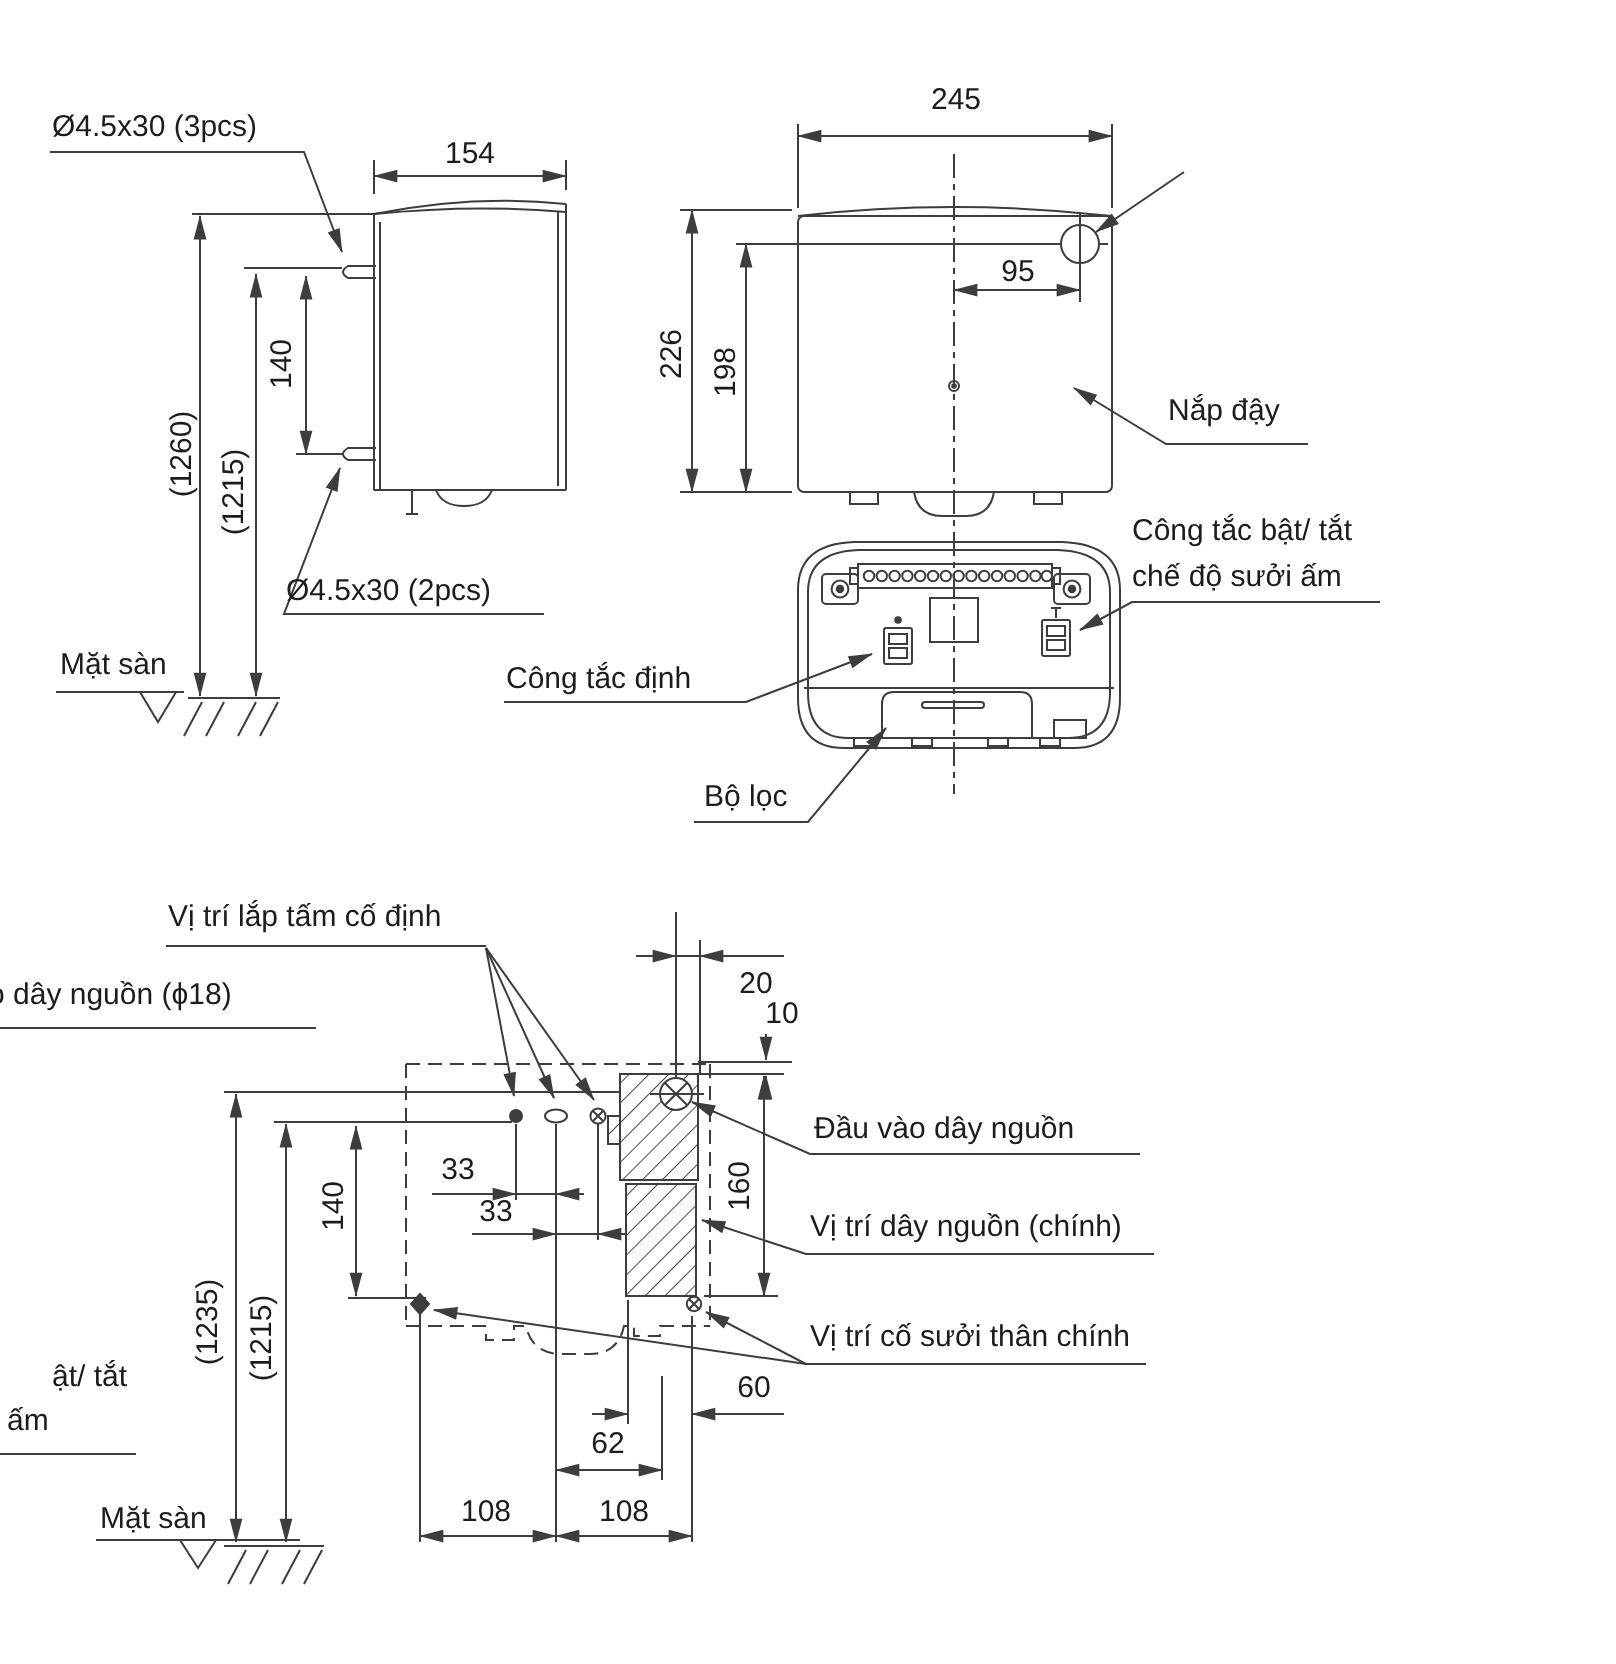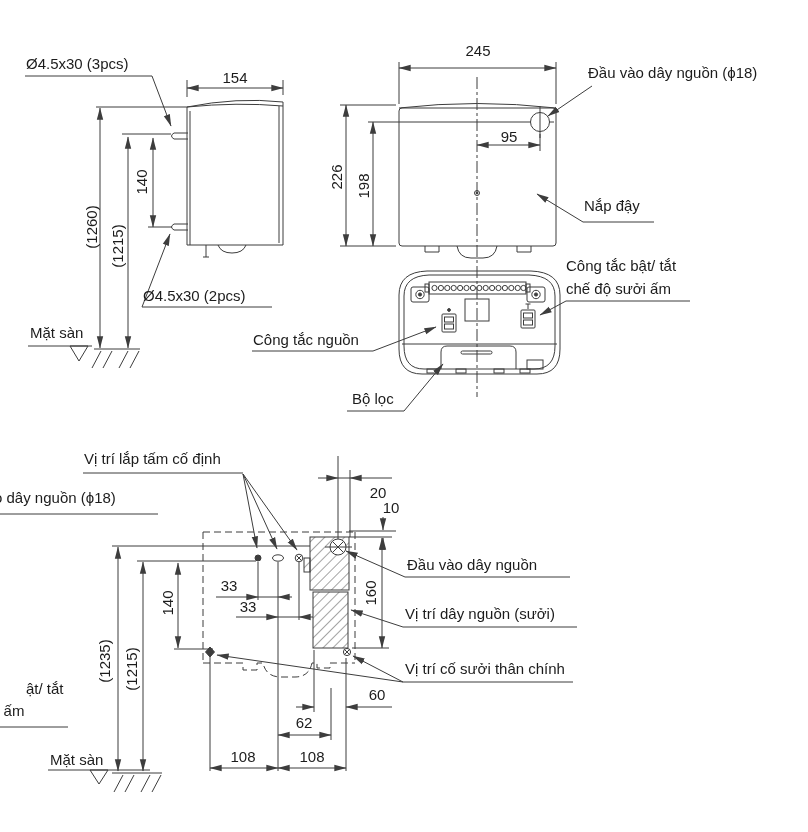--- a/index.html
+++ b/index.html
@@ -222,37 +222,36 @@
 
   <div class="lbl" style="left:26px;top:55px">Ø4.5x30 (3pcs)</div>
   <div class="lbl c" style="left:235px;top:77px">154</div>
   <div class="lbl rot" style="left:141px;top:182px">140</div>
   <div class="lbl rot" style="left:91px;top:227px">(1260)</div>
   <div class="lbl rot" style="left:117px;top:246px">(1215)</div>
   <div class="lbl" style="left:143px;top:287px">Ø4.5x30 (2pcs)</div>
   <div class="lbl" style="left:30px;top:324px">Mặt sàn</div>
 
   <div class="lbl c" style="left:478px;top:50px">245</div>
-  <div class="lbl" style="left:588px;top:64px">Đầu vào dây nguồn (ϕ18)</div>
   <div class="lbl c" style="left:509px;top:136px">95</div>
   <div class="lbl rot" style="left:336px;top:177px">226</div>
   <div class="lbl rot" style="left:363px;top:186px">198</div>
   <div class="lbl" style="left:584px;top:197px">Nắp đậy</div>
   <div class="lbl" style="left:566px;top:257px">Công tắc bật/ tắt</div>
   <div class="lbl" style="left:566px;top:280px">chế độ sưởi ấm</div>
-  <div class="lbl" style="left:253px;top:331px">Công tắc nguồn</div>
+  <div class="lbl" style="left:253px;top:331px">Công tắc định</div>
   <div class="lbl" style="left:352px;top:390px">Bộ lọc</div>
 
   <div class="lbl" style="left:84px;top:450px">Vị trí lắp tấm cố định</div>
   <div class="lbl" style="left:-6px;top:489px">o dây nguồn (ϕ18)</div>
   <div class="lbl c" style="left:378px;top:492px">20</div>
   <div class="lbl c" style="left:391px;top:507px">10</div>
   <div class="lbl" style="left:407px;top:556px">Đầu vào dây nguồn</div>
   <div class="lbl rot" style="left:370px;top:593px">160</div>
-  <div class="lbl" style="left:405px;top:605px">Vị trí dây nguồn (sưởi)</div>
+  <div class="lbl" style="left:405px;top:605px">Vị trí dây nguồn (chính)</div>
   <div class="lbl" style="left:405px;top:660px">Vị trí cố sưởi thân chính</div>
   <div class="lbl c" style="left:229px;top:585px">33</div>
   <div class="lbl c" style="left:248px;top:606px">33</div>
   <div class="lbl rot" style="left:167px;top:603px">140</div>
   <div class="lbl rot" style="left:104px;top:661px">(1235)</div>
   <div class="lbl rot" style="left:131px;top:669px">(1215)</div>
   <div class="lbl" style="left:26px;top:680px">ật/ tắt</div>
   <div class="lbl" style="left:-14px;top:702px">ửi ấm</div>
   <div class="lbl" style="left:50px;top:751px">Mặt sàn</div>
   <div class="lbl c" style="left:377px;top:694px">60</div>

